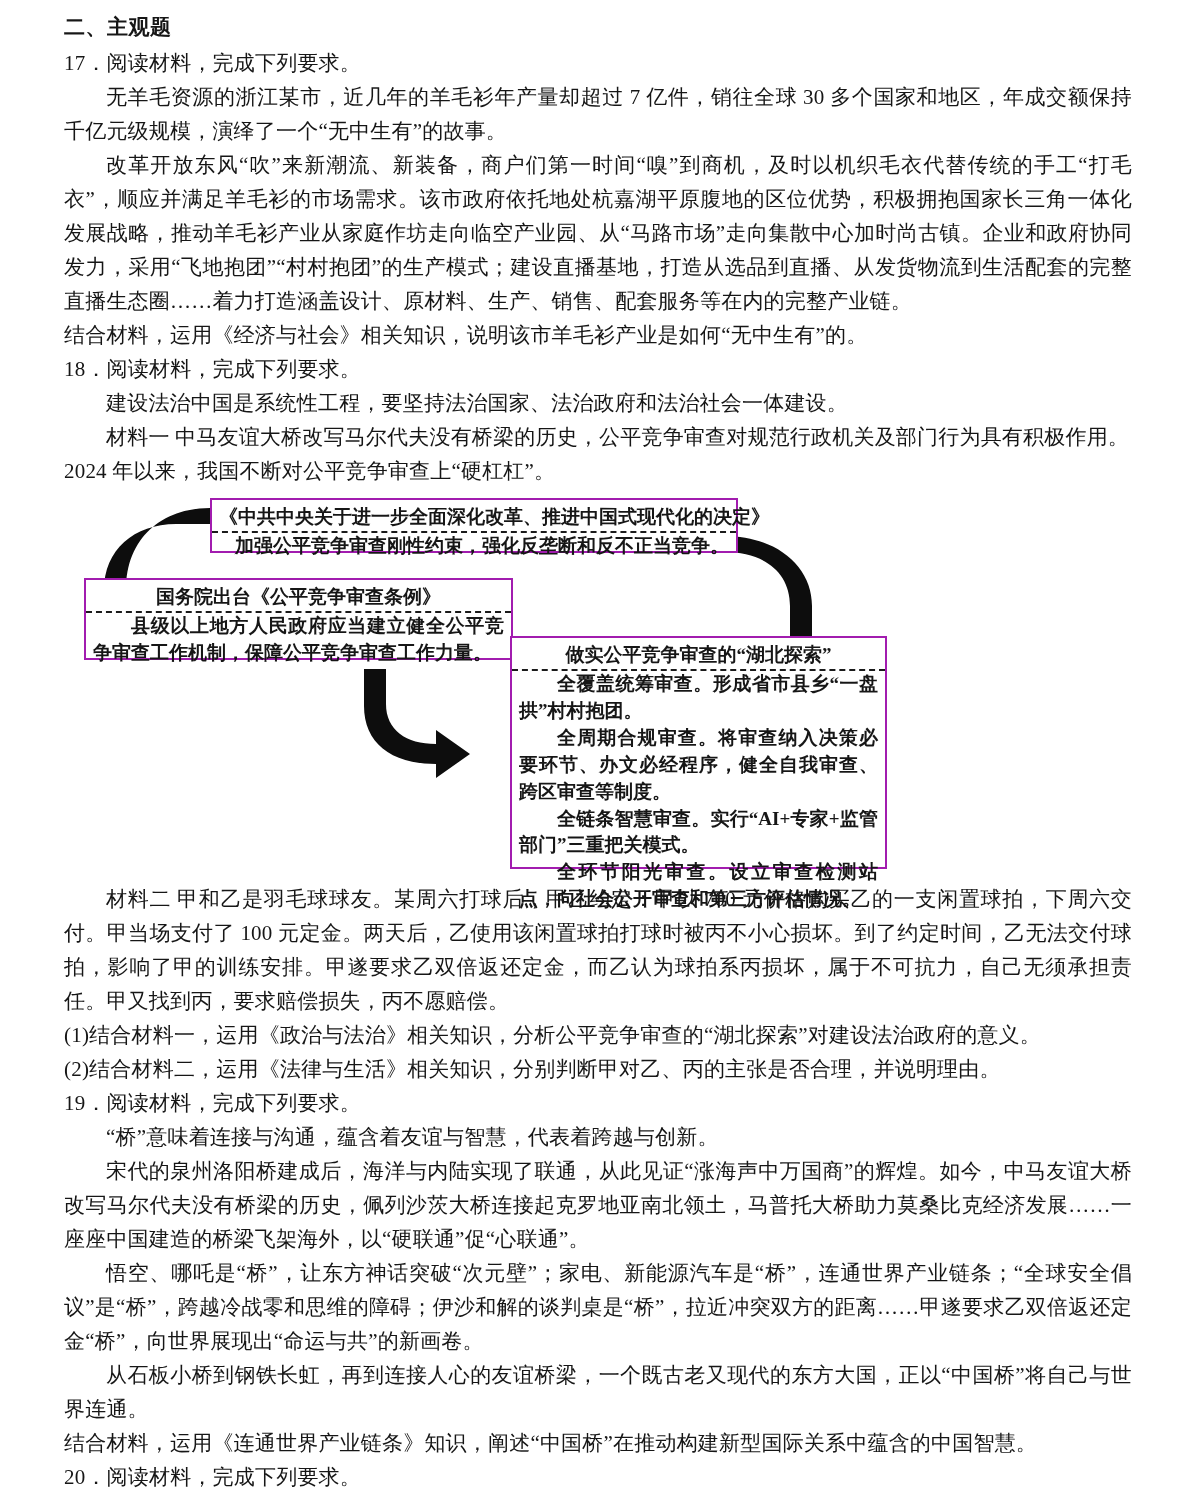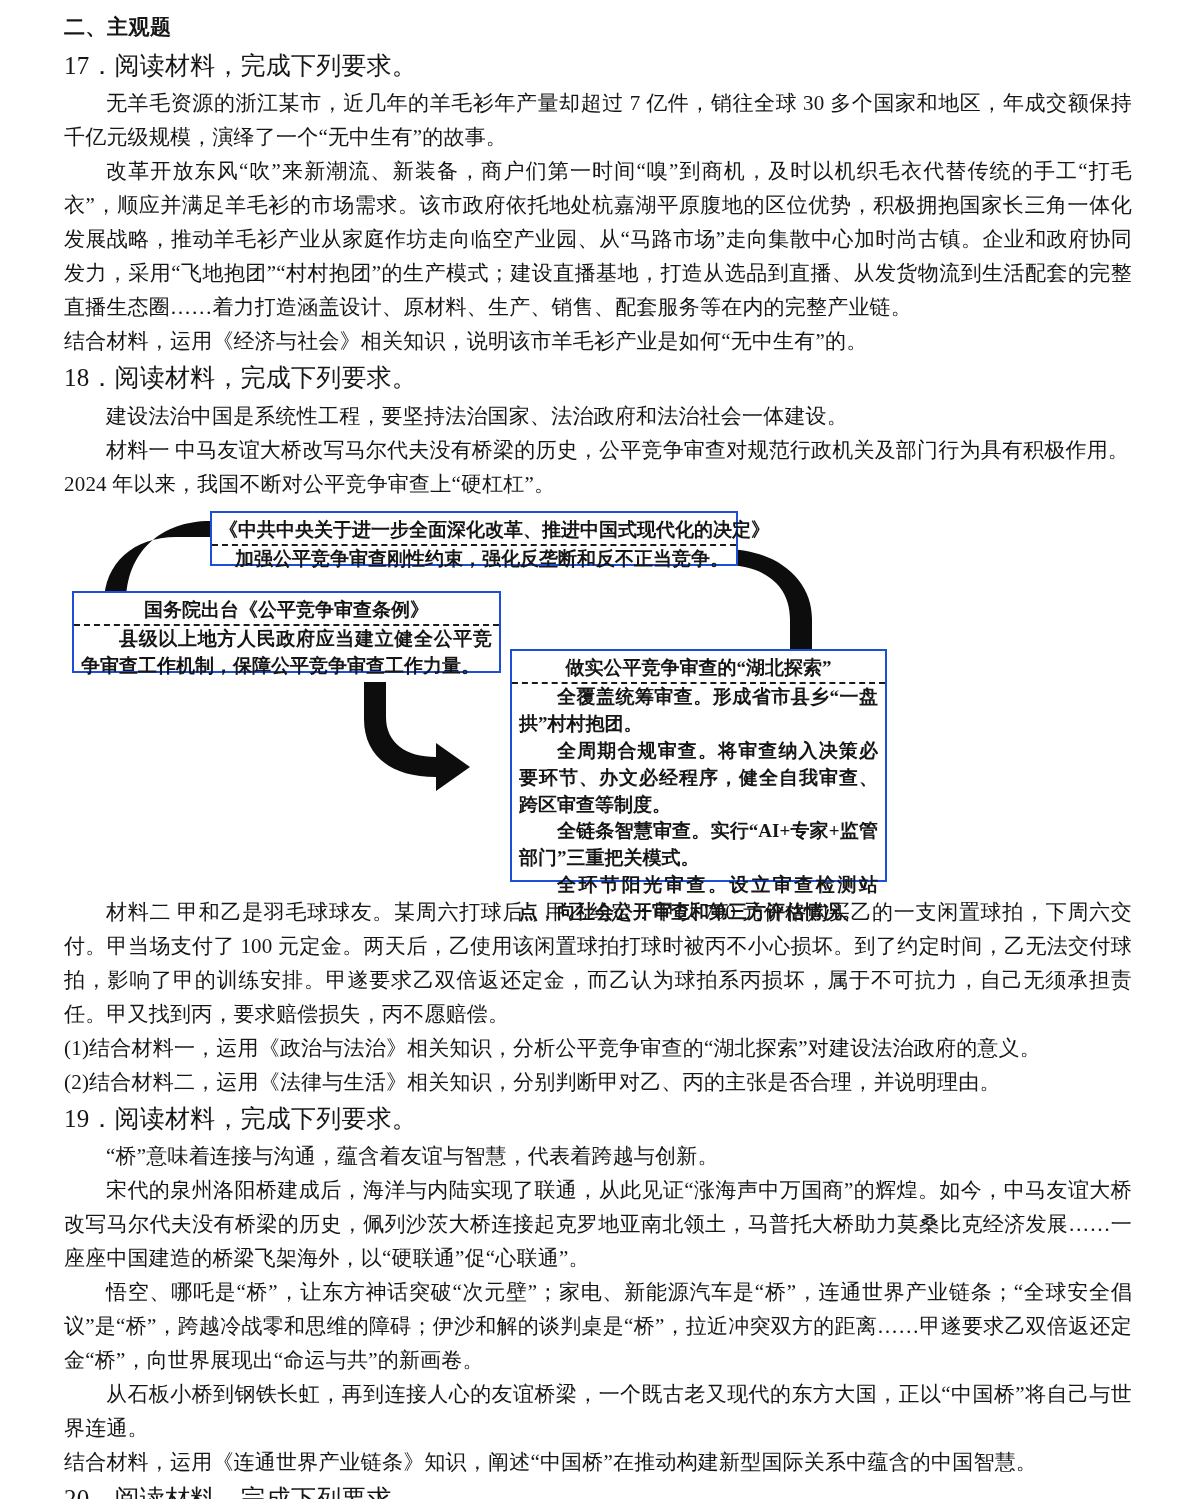--- a/index.html
+++ b/index.html
@@ -31,21 +31,21 @@
 
   .section-title {
     font-weight: bold;
     font-size: 21px;
     letter-spacing: 0.5px;
     line-height: 1.5;
     margin: 0 0 2px 0;
   }
 
   .q-line {
-    font-size: 25px;
+    font-size: 21px;
     line-height: 1.62;
     margin: 0;
     text-align: justify;
     text-justify: inter-ideograph;
     letter-spacing: 0.2px;
   }
 
   .para {
     font-size: 21px;
     line-height: 1.62;
@@ -76,21 +76,21 @@
 
   
   .diagram {
     position: relative;
     width: 1068px;
     height: 388px;
     margin: 6px 0 0 0;
   }
   .dbox {
     position: absolute;
-    border: 2px solid #1d4ed8;
+    border: 2px solid #a21caf;
     background: #fff;
     box-sizing: border-box;
     padding: 4px 7px 5px 7px;
   }
   .dbox .bhead {
     font-size: 19px;
     line-height: 1.42;
     text-align: center;
     font-weight: bold;
     margin: 0;
@@ -116,21 +116,21 @@
     font-weight: bold;
     text-align: justify;
     text-justify: inter-ideograph;
   }
   .dbox .bbody.ind {
     text-indent: 2em;
   }
   .dbox .bbody.ctr { text-align: right; }
 
   #box-policy   { left: 146px; top:   4px; width: 528px; height: 55px; }
-  #box-council  { left:   8px; top:  84px; width: 429px; height: 82px; }
+  #box-council  { left:   20px; top:  84px; width: 429px; height: 82px; }
   #box-hubei    { left: 446px; top: 142px; width: 377px; height: 233px; }
 
   .arrow-layer {
     position: absolute;
     left: 0; top: 0;
     width: 1068px; height: 388px;
     pointer-events: none;
   }
 </style>
 </head>

